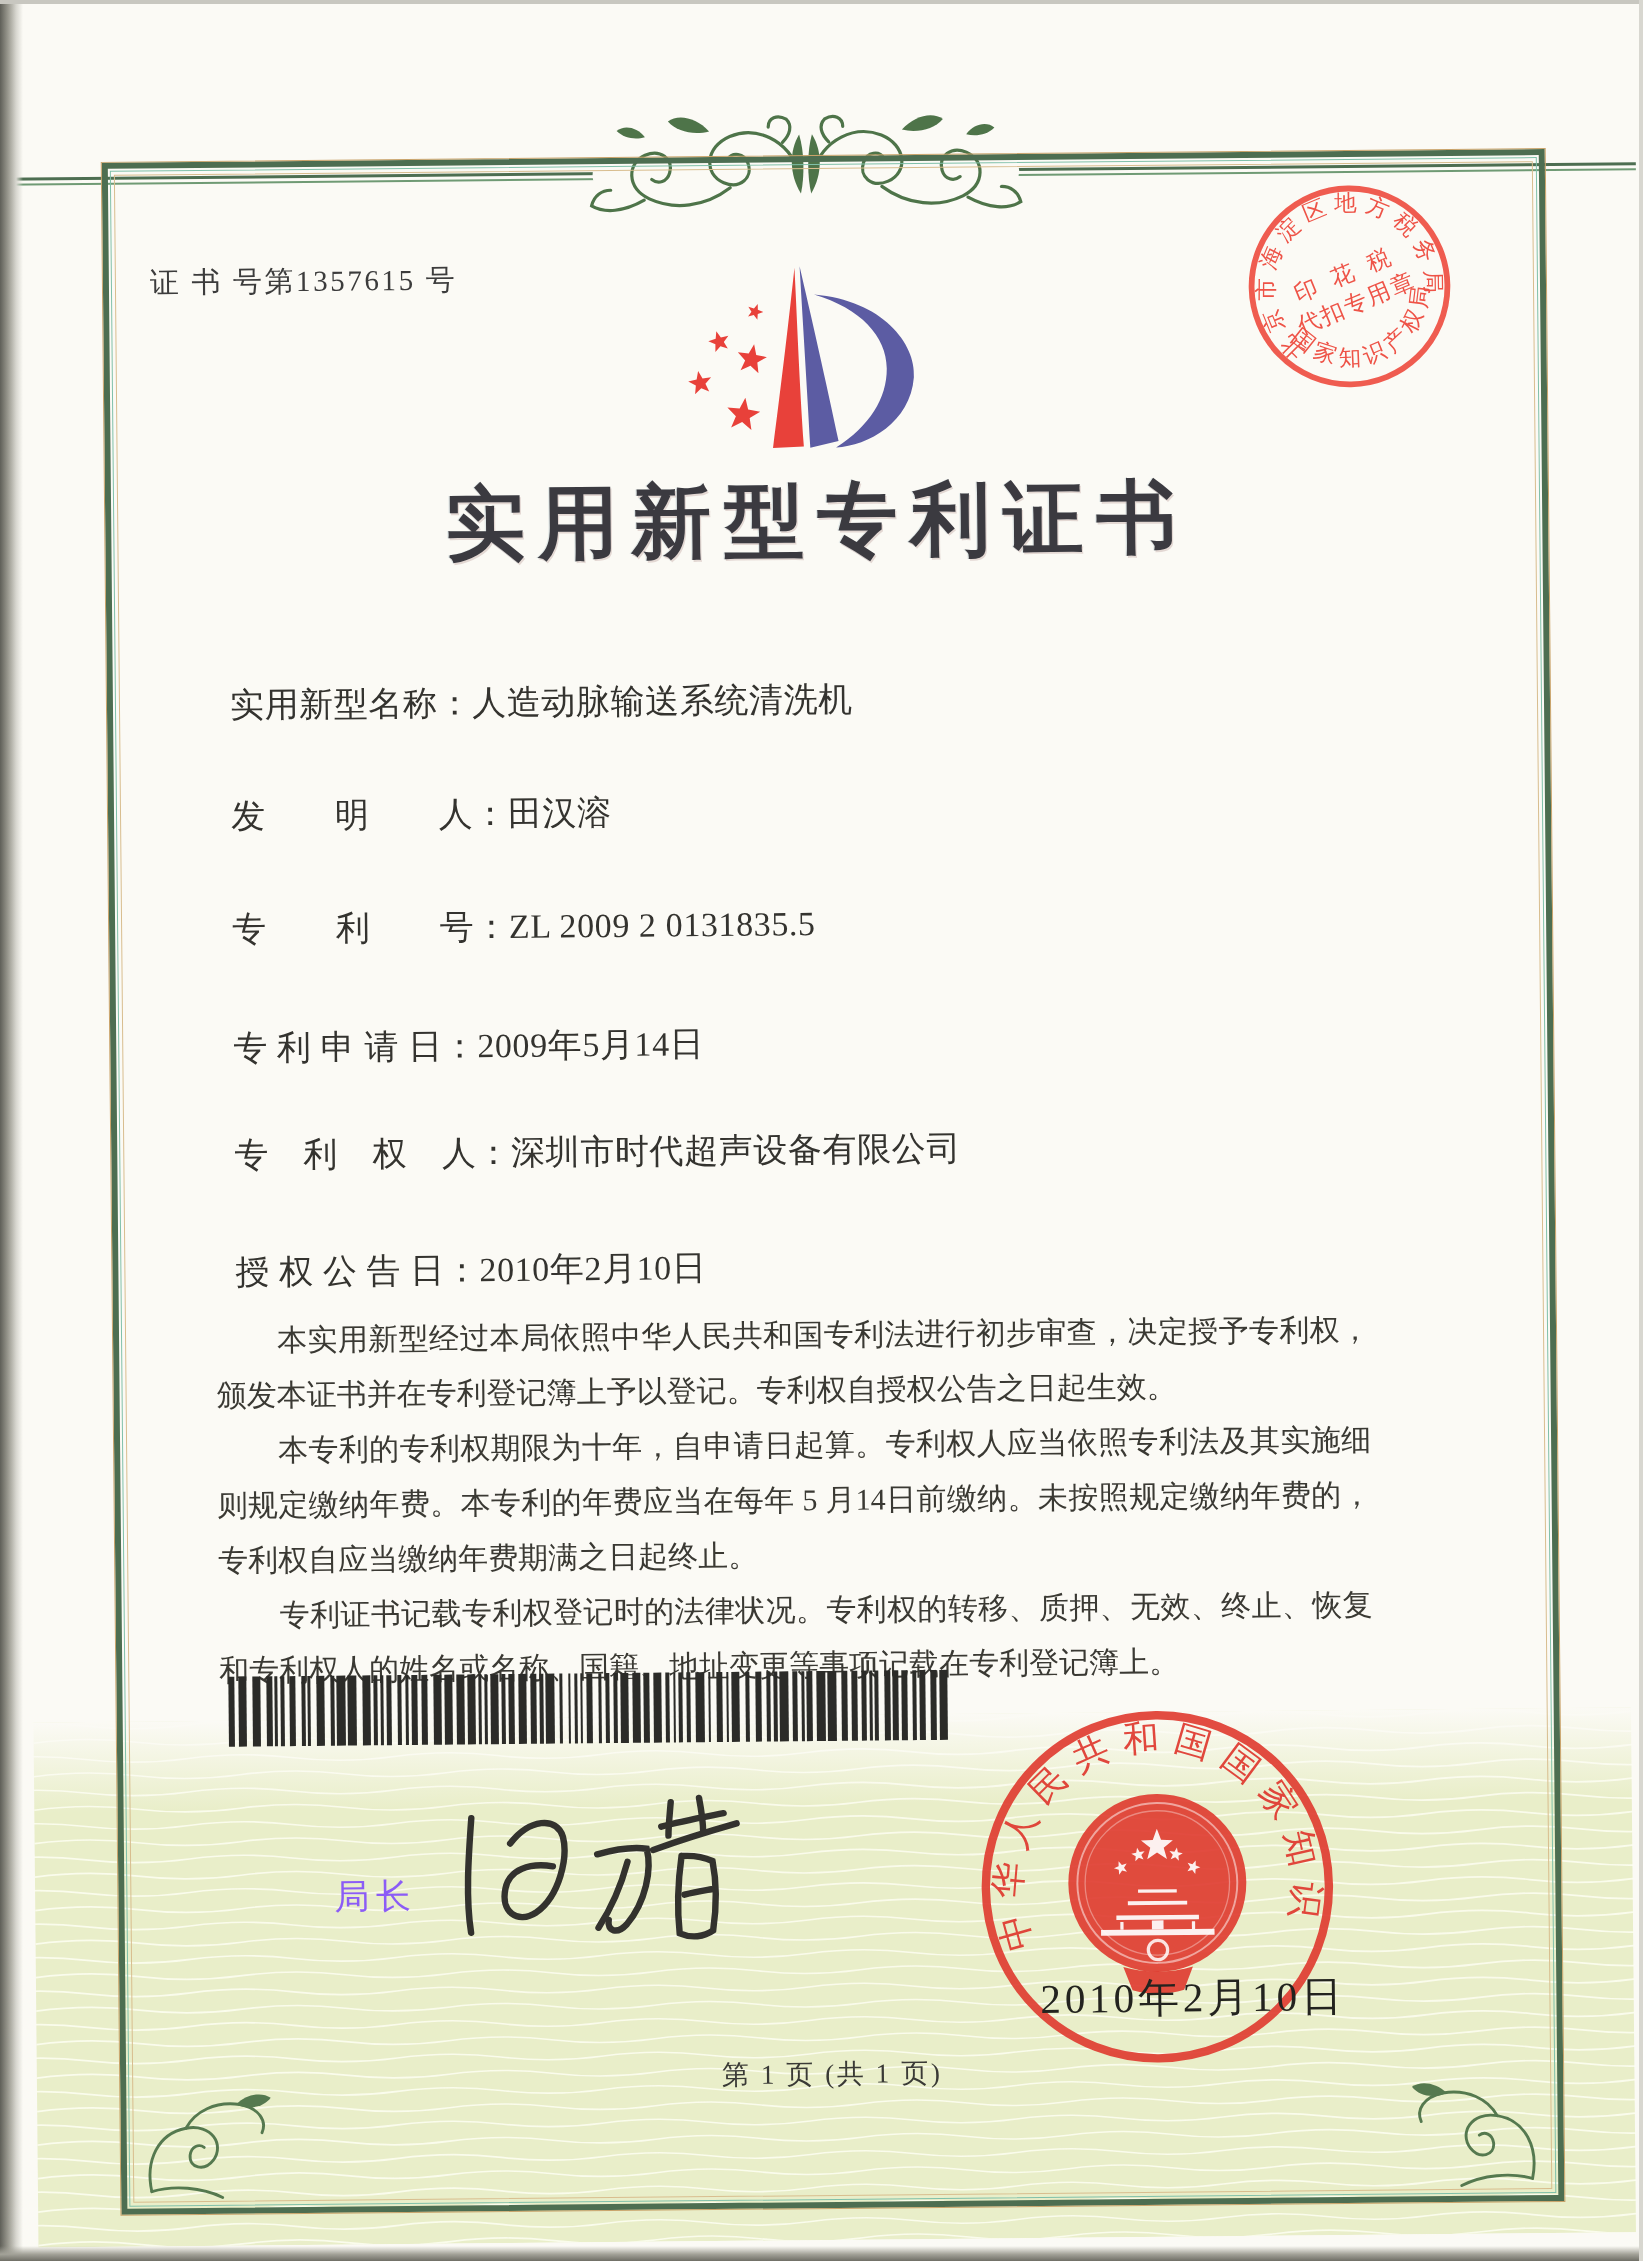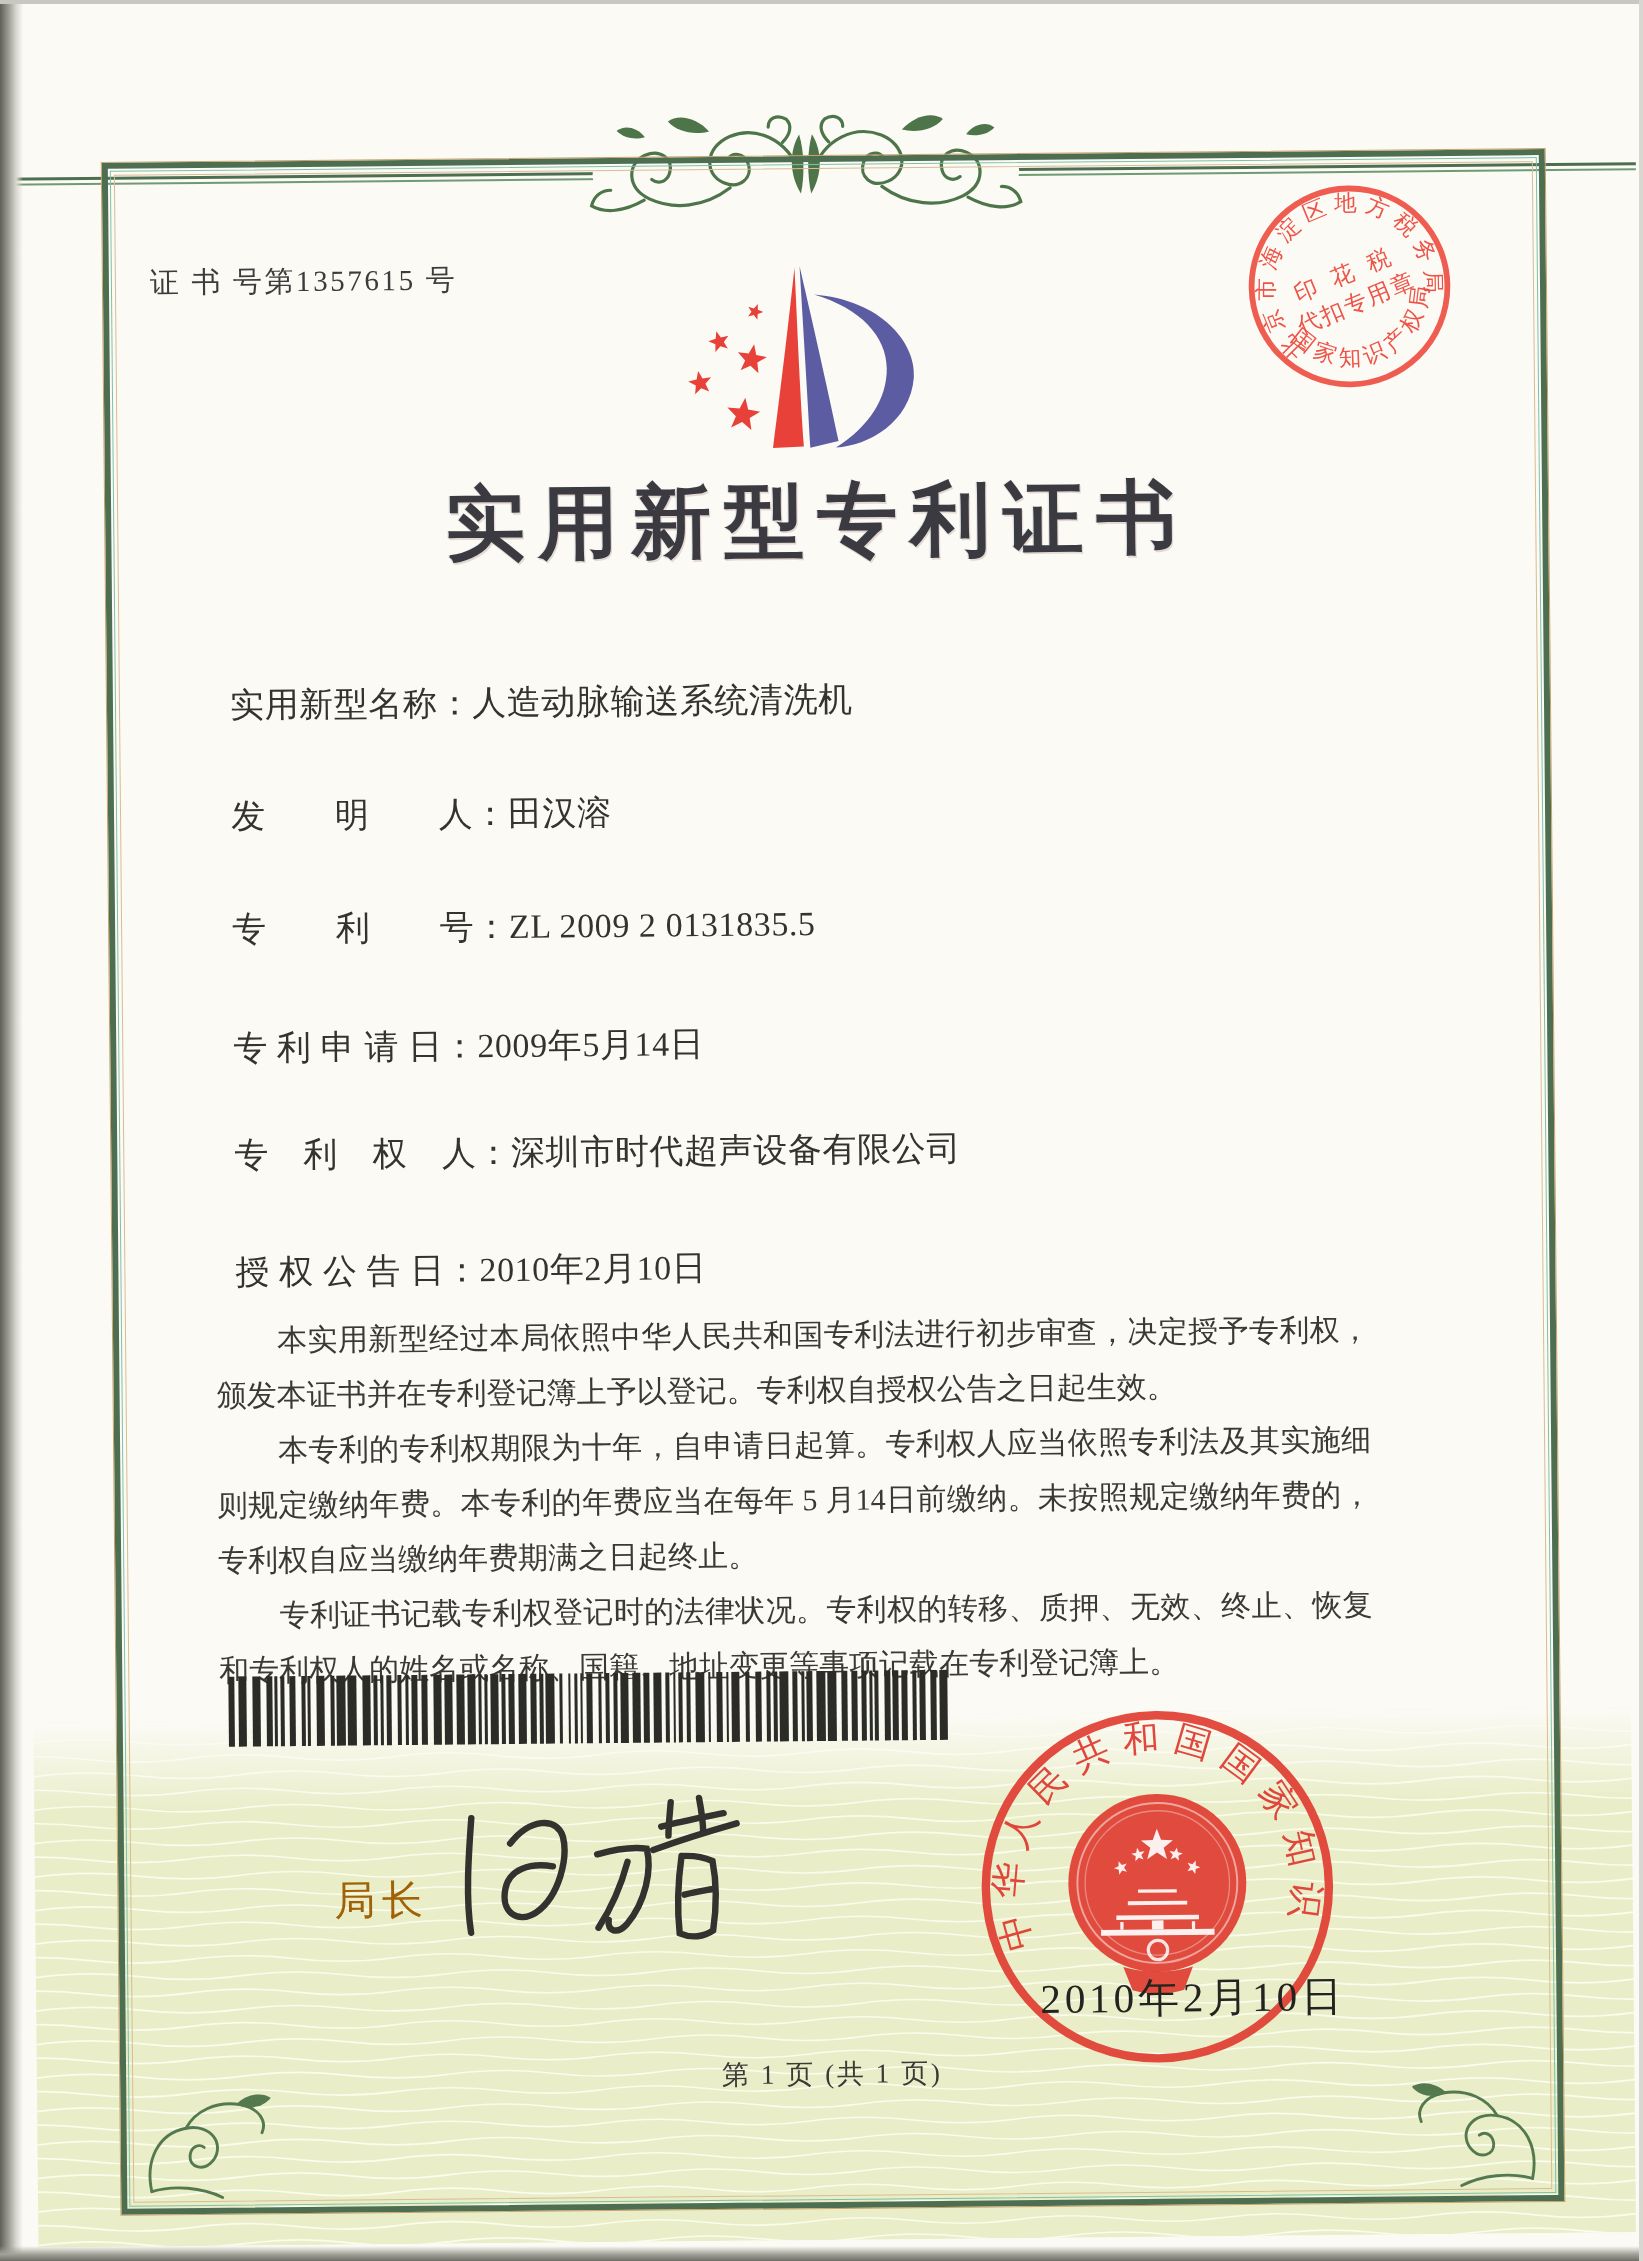--- a/index.html
+++ b/index.html
@@ -32,21 +32,21 @@
   .logo{position:absolute;left:683px;top:261px;z-index:10;}
   .title{position:absolute;left:0;top:468px;width:1644px;text-align:center;font-size:80px;font-weight:bold;
     color:#3b3a40;letter-spacing:13px;z-index:10;
     text-shadow:1.3px 1.9px 0 rgba(120,60,60,0.18), -1.3px 0 0 rgba(150,180,190,0.25);}
   .row{position:absolute;left:233px;font-size:34px;color:#34332f;letter-spacing:0.6px;z-index:10;white-space:nowrap;}
   .paras{position:absolute;left:213px;top:1307px;width:1154px;font-size:30px;line-height:55px;color:#3a3933;
     text-align:justify;z-index:10;}
   .paras p{margin:0;text-indent:61px;}
   #barcode{position:absolute;left:222px;top:1671px;width:732px;height:70px;z-index:10;font-size:0;}
   #barcode span{display:inline-block;height:70px;background:#2b2b28;vertical-align:top;}
-  .sig-label{position:absolute;left:326px;top:1869px;font-size:41px;color:#a16207;letter-spacing:6.4px;z-index:10;}
+  .sig-label{position:absolute;left:326px;top:1869px;font-size:35px;color:#8b5cf6;letter-spacing:6.4px;z-index:10;}
   .sig{position:absolute;left:425px;top:1763px;z-index:10;}
   .seal{position:absolute;left:962px;top:1703px;z-index:11;}
   .seal-date{position:absolute;left:1031px;top:1974px;font-size:41px;letter-spacing:3.9px;color:#23231f;z-index:12;}
   .page-footer{position:absolute;left:0;top:2056px;width:1644px;text-align:center;font-size:27px;letter-spacing:2.6px;
     color:#3a3a36;z-index:10;}
   .taxstamp{position:absolute;left:1247px;top:182px;transform:rotate(-22deg);z-index:13;}
 </style>
 </head>
 <body>
 

